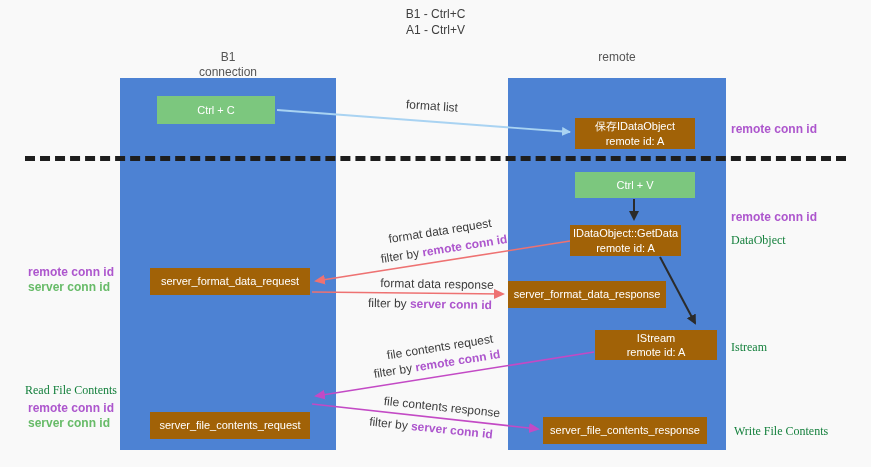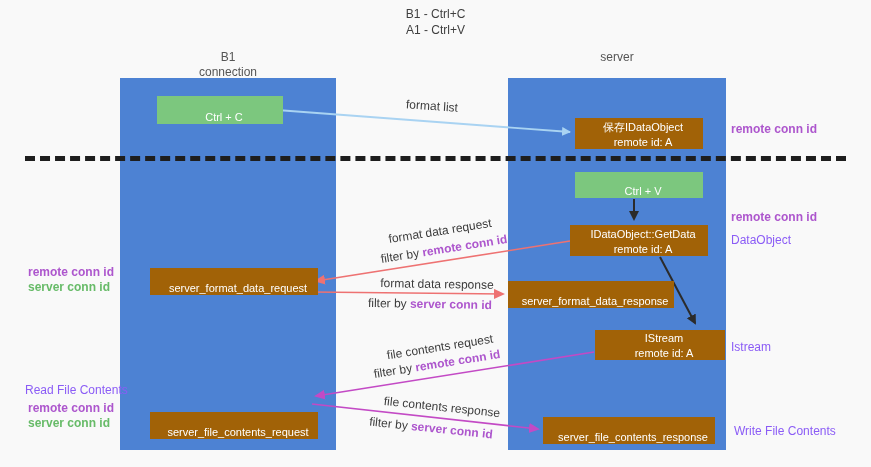--- a/index.html
+++ b/index.html
@@ -12,27 +12,27 @@
   .col-header.right{left:508px;top:50px;width:218px;}
 
   .column{position:absolute;top:78px;height:372px;background:#4d82d3;}
   .column.left{left:120px;width:216px;}
   .column.right{left:508px;width:218px;}
 
   svg.arrows{position:absolute;left:0;top:0;width:871px;height:467px;z-index:3;pointer-events:none;}
 
   .dashline{position:absolute;left:25px;top:156px;width:821px;height:0;border-top:5px dashed #1e1e1e;z-index:2;}
 
-  .box{position:absolute;z-index:4;display:flex;align-items:flex-end;justify-content:center;
-       text-align:center;color:#fff;font-size:11px;line-height:1.3;padding-left:8px;}
+  .box{position:absolute;z-index:4;display:flex;align-items:center;justify-content:center;
+       text-align:center;color:#fff;font-size:11px;line-height:1.3;}
   .box.green{background:#7cc77e;}
   .box.orange{background:#a16207;}
 
   .ann{position:absolute;z-index:4;font-size:12px;white-space:nowrap;}
-  .ann.black{color:#8b5cf6;}
+  .ann.black{color:#15803d;font-family:Liberation Serif, serif;}
   .ann.purple{color:#ad56cd;font-weight:bold;}
   .ann.green{color:#67bb68;font-weight:bold;}
 
   .alabel{position:absolute;z-index:4;font-size:12px;color:#3c3c3c;white-space:nowrap;
           transform-origin:center center;}
   .alabel .key-purple{color:#ad56cd;font-weight:bold;}
 </style>
 </head>
 <body>
 
@@ -41,21 +41,21 @@
   <div class="title">
     <div>B1 - Ctrl+C</div>
     <div>A1 - Ctrl+V</div>
   </div>
 
   <div class="col-header left">
     <div>B1</div>
     <div>connection</div>
   </div>
   <div class="col-header right">
-    <div>server</div>
+    <div>remote</div>
   </div>
 
   <div class="column left"></div>
   <div class="column right"></div>
 
   <div class="dashline"></div>
 
   <svg class="arrows" viewBox="0 0 871 467" xmlns="http://www.w3.org/2000/svg">
     <defs>
       <marker id="m-blue" markerUnits="userSpaceOnUse" markerWidth="11" markerHeight="11" refX="8" refY="4.5" orient="auto">
@@ -88,21 +88,21 @@
     <span>
       <span style="display:block">保存IDataObject</span>
       <span style="display:block">remote id: A</span>
     </span>
   </div>
 
   <div class="box green" style="left:575px;top:172px;width:120px;height:26px;">
     <span>Ctrl + V</span>
   </div>
 
-  <div class="box orange" style="left:570px;top:225px;width:130px;height:31px;">
+  <div class="box orange" style="left:570px;top:225px;width:111px;height:31px;">
     <span>
       <span style="display:block">IDataObject::GetData</span>
       <span style="display:block">remote id: A</span>
     </span>
   </div>
 
   <div class="box orange" style="left:150px;top:268px;width:160px;height:27px;">
     <span>server_format_data_request</span>
   </div>
 

